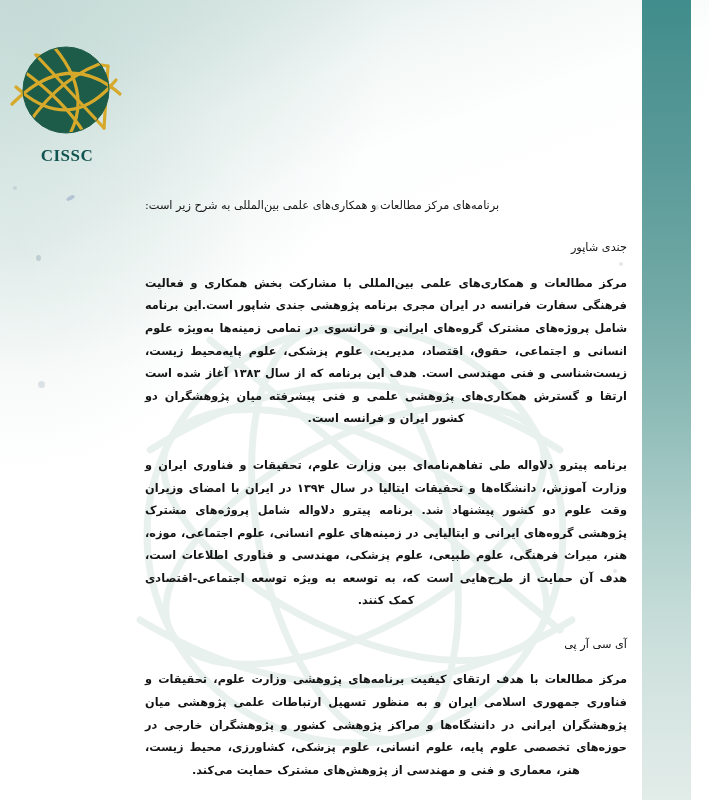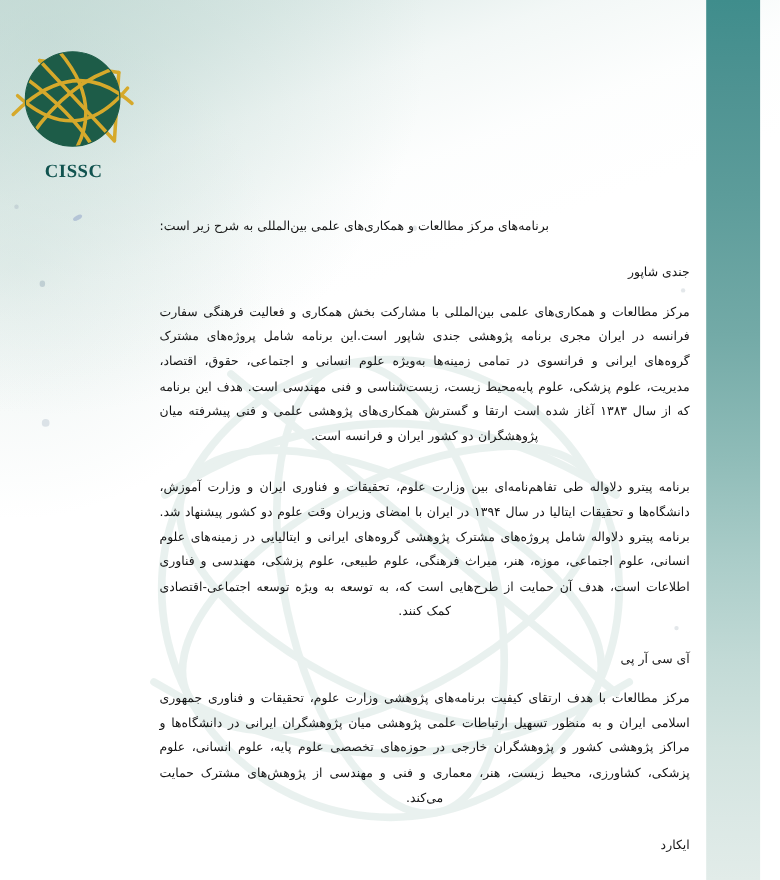--- a/index.html
+++ b/index.html
@@ -127,20 +127,21 @@
   }
 
   .section-body {
     font-size: 11.3px;
     line-height: 2.0;
     text-align: justify;
     text-align-last: center;
     margin: 0 0 24px 0;
     color: #141414;
     word-spacing: 0.4px;
+    font-weight: bold;
   }
 
   
   .blemish {
     position: absolute;
     border-radius: 50%;
     pointer-events: none;
   }
   .b1 { left: 36px; top: 255px; width: 5px; height: 6px; background: rgba(150,170,185,0.45); }
   .b2 { left: 66px; top: 196px; width: 9px; height: 4px; background: rgba(120,140,190,0.40); transform: rotate(-28deg); }

